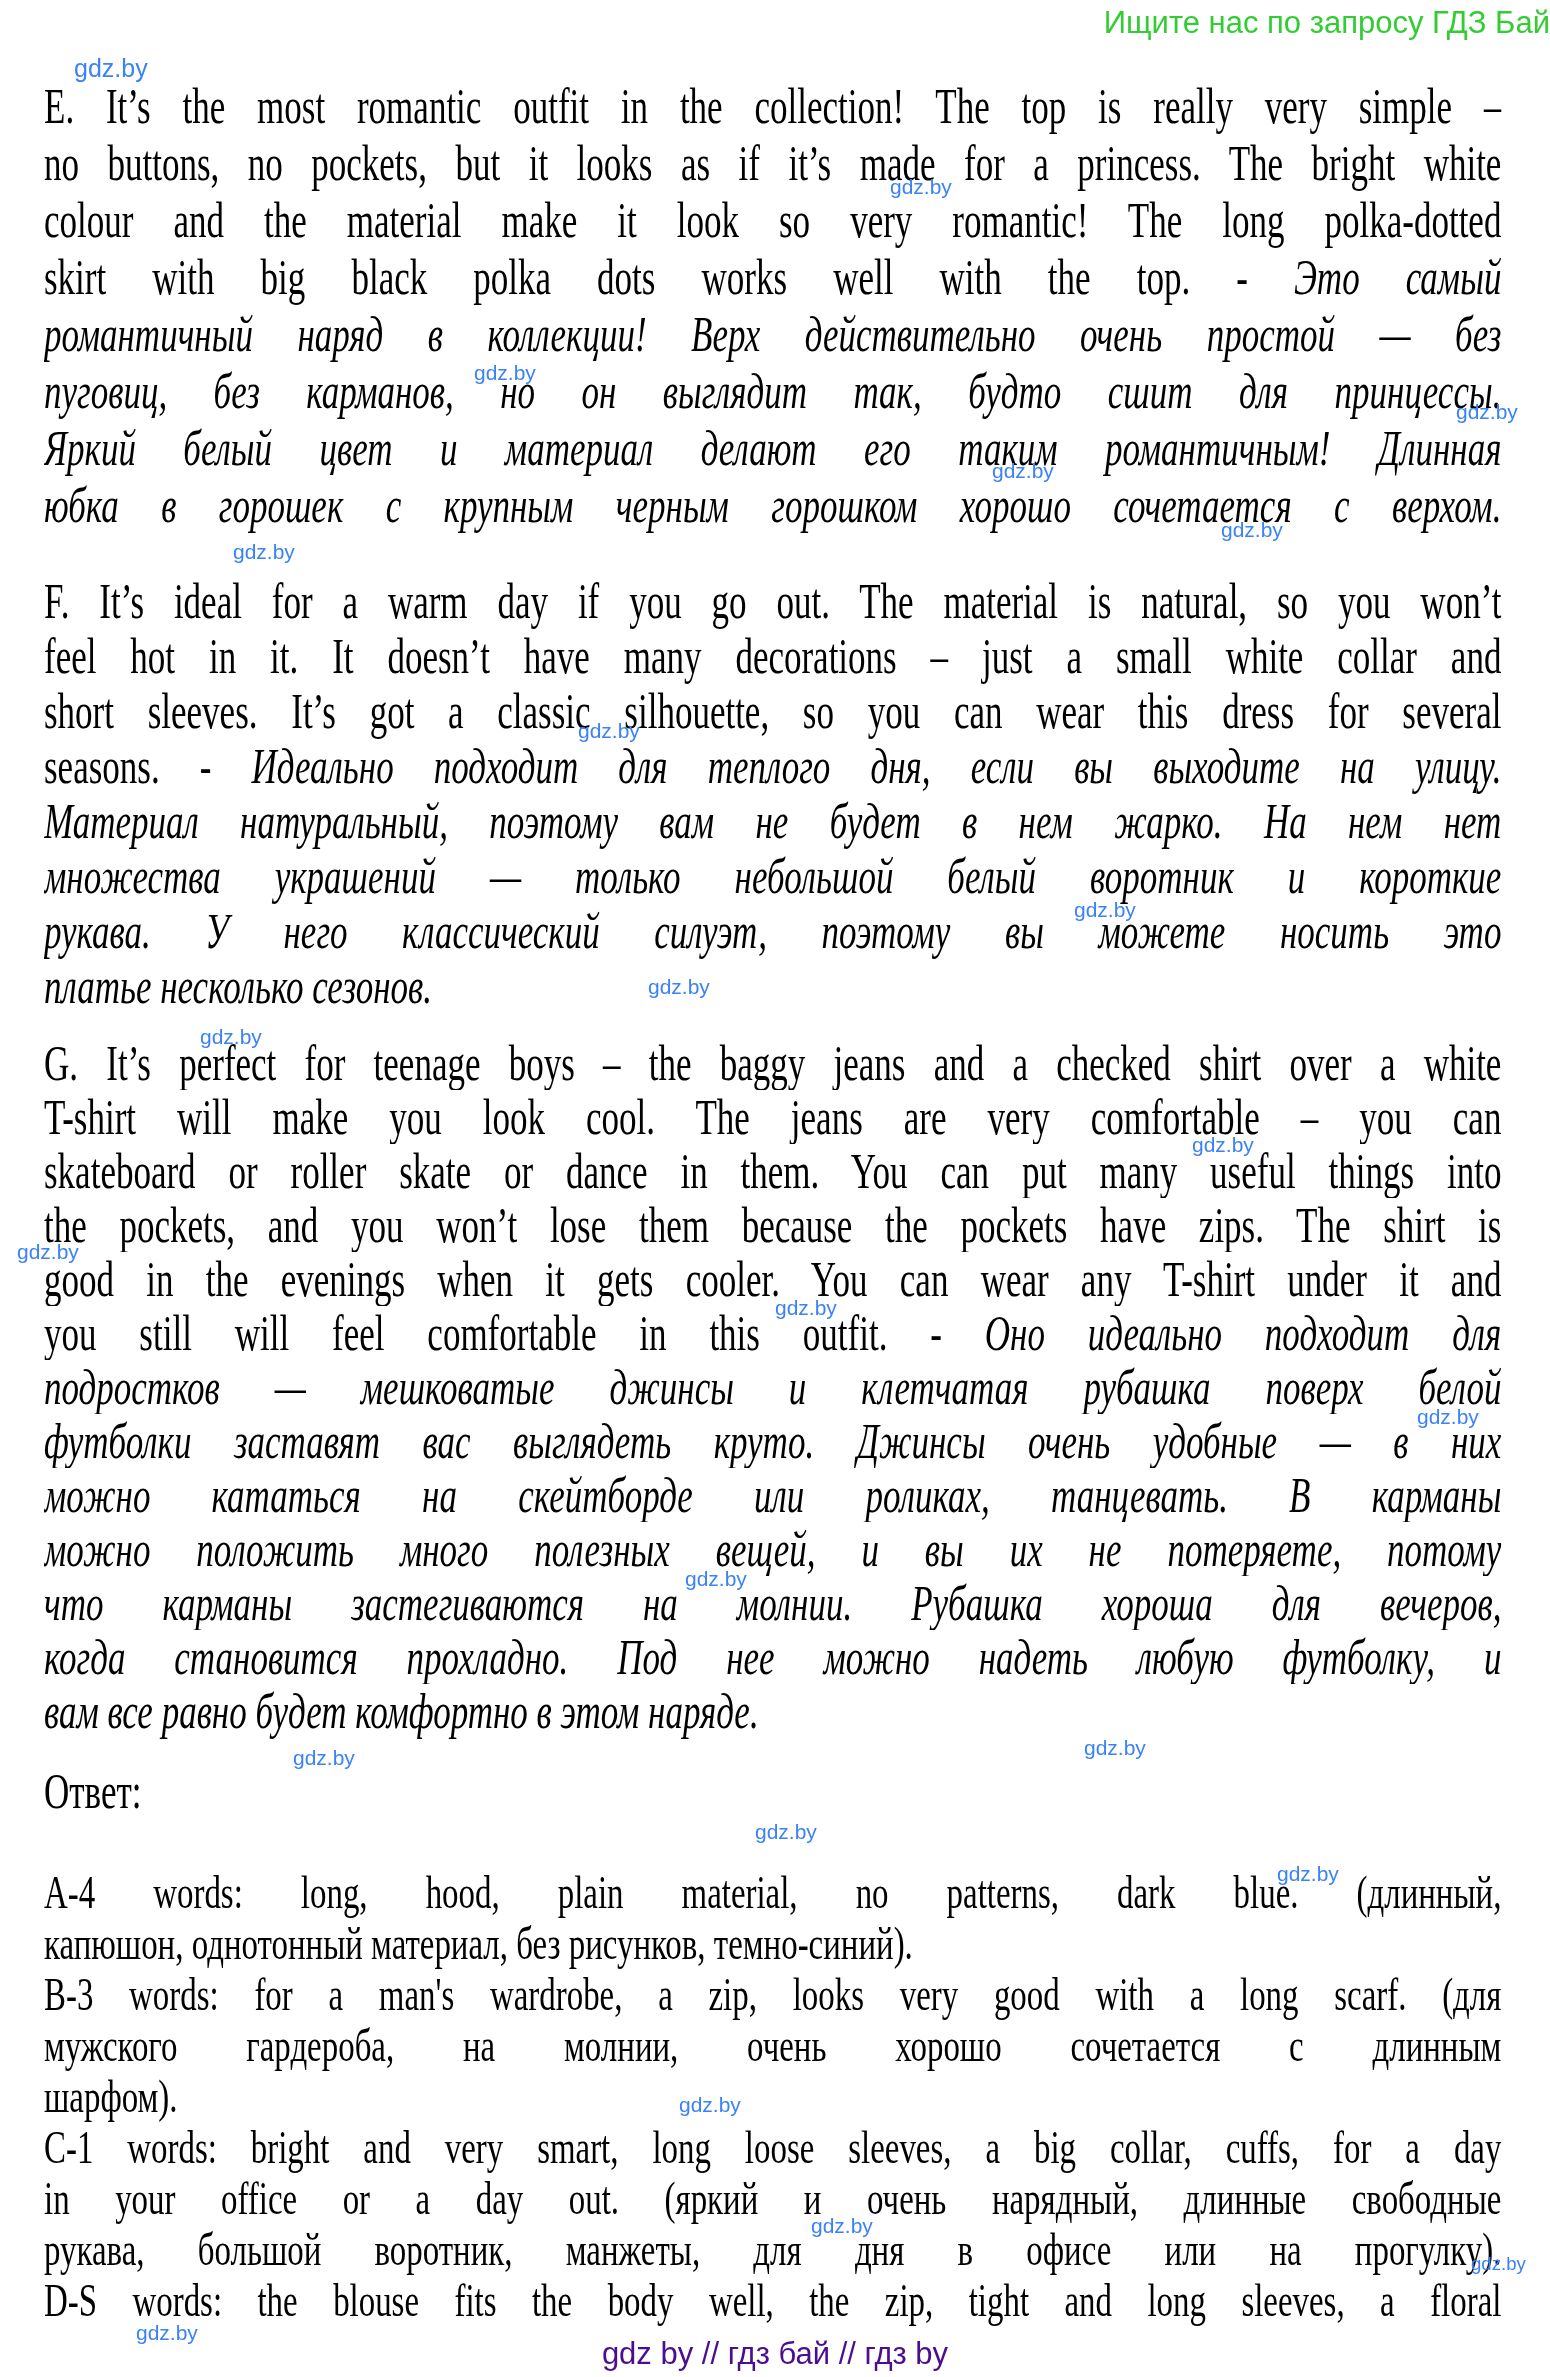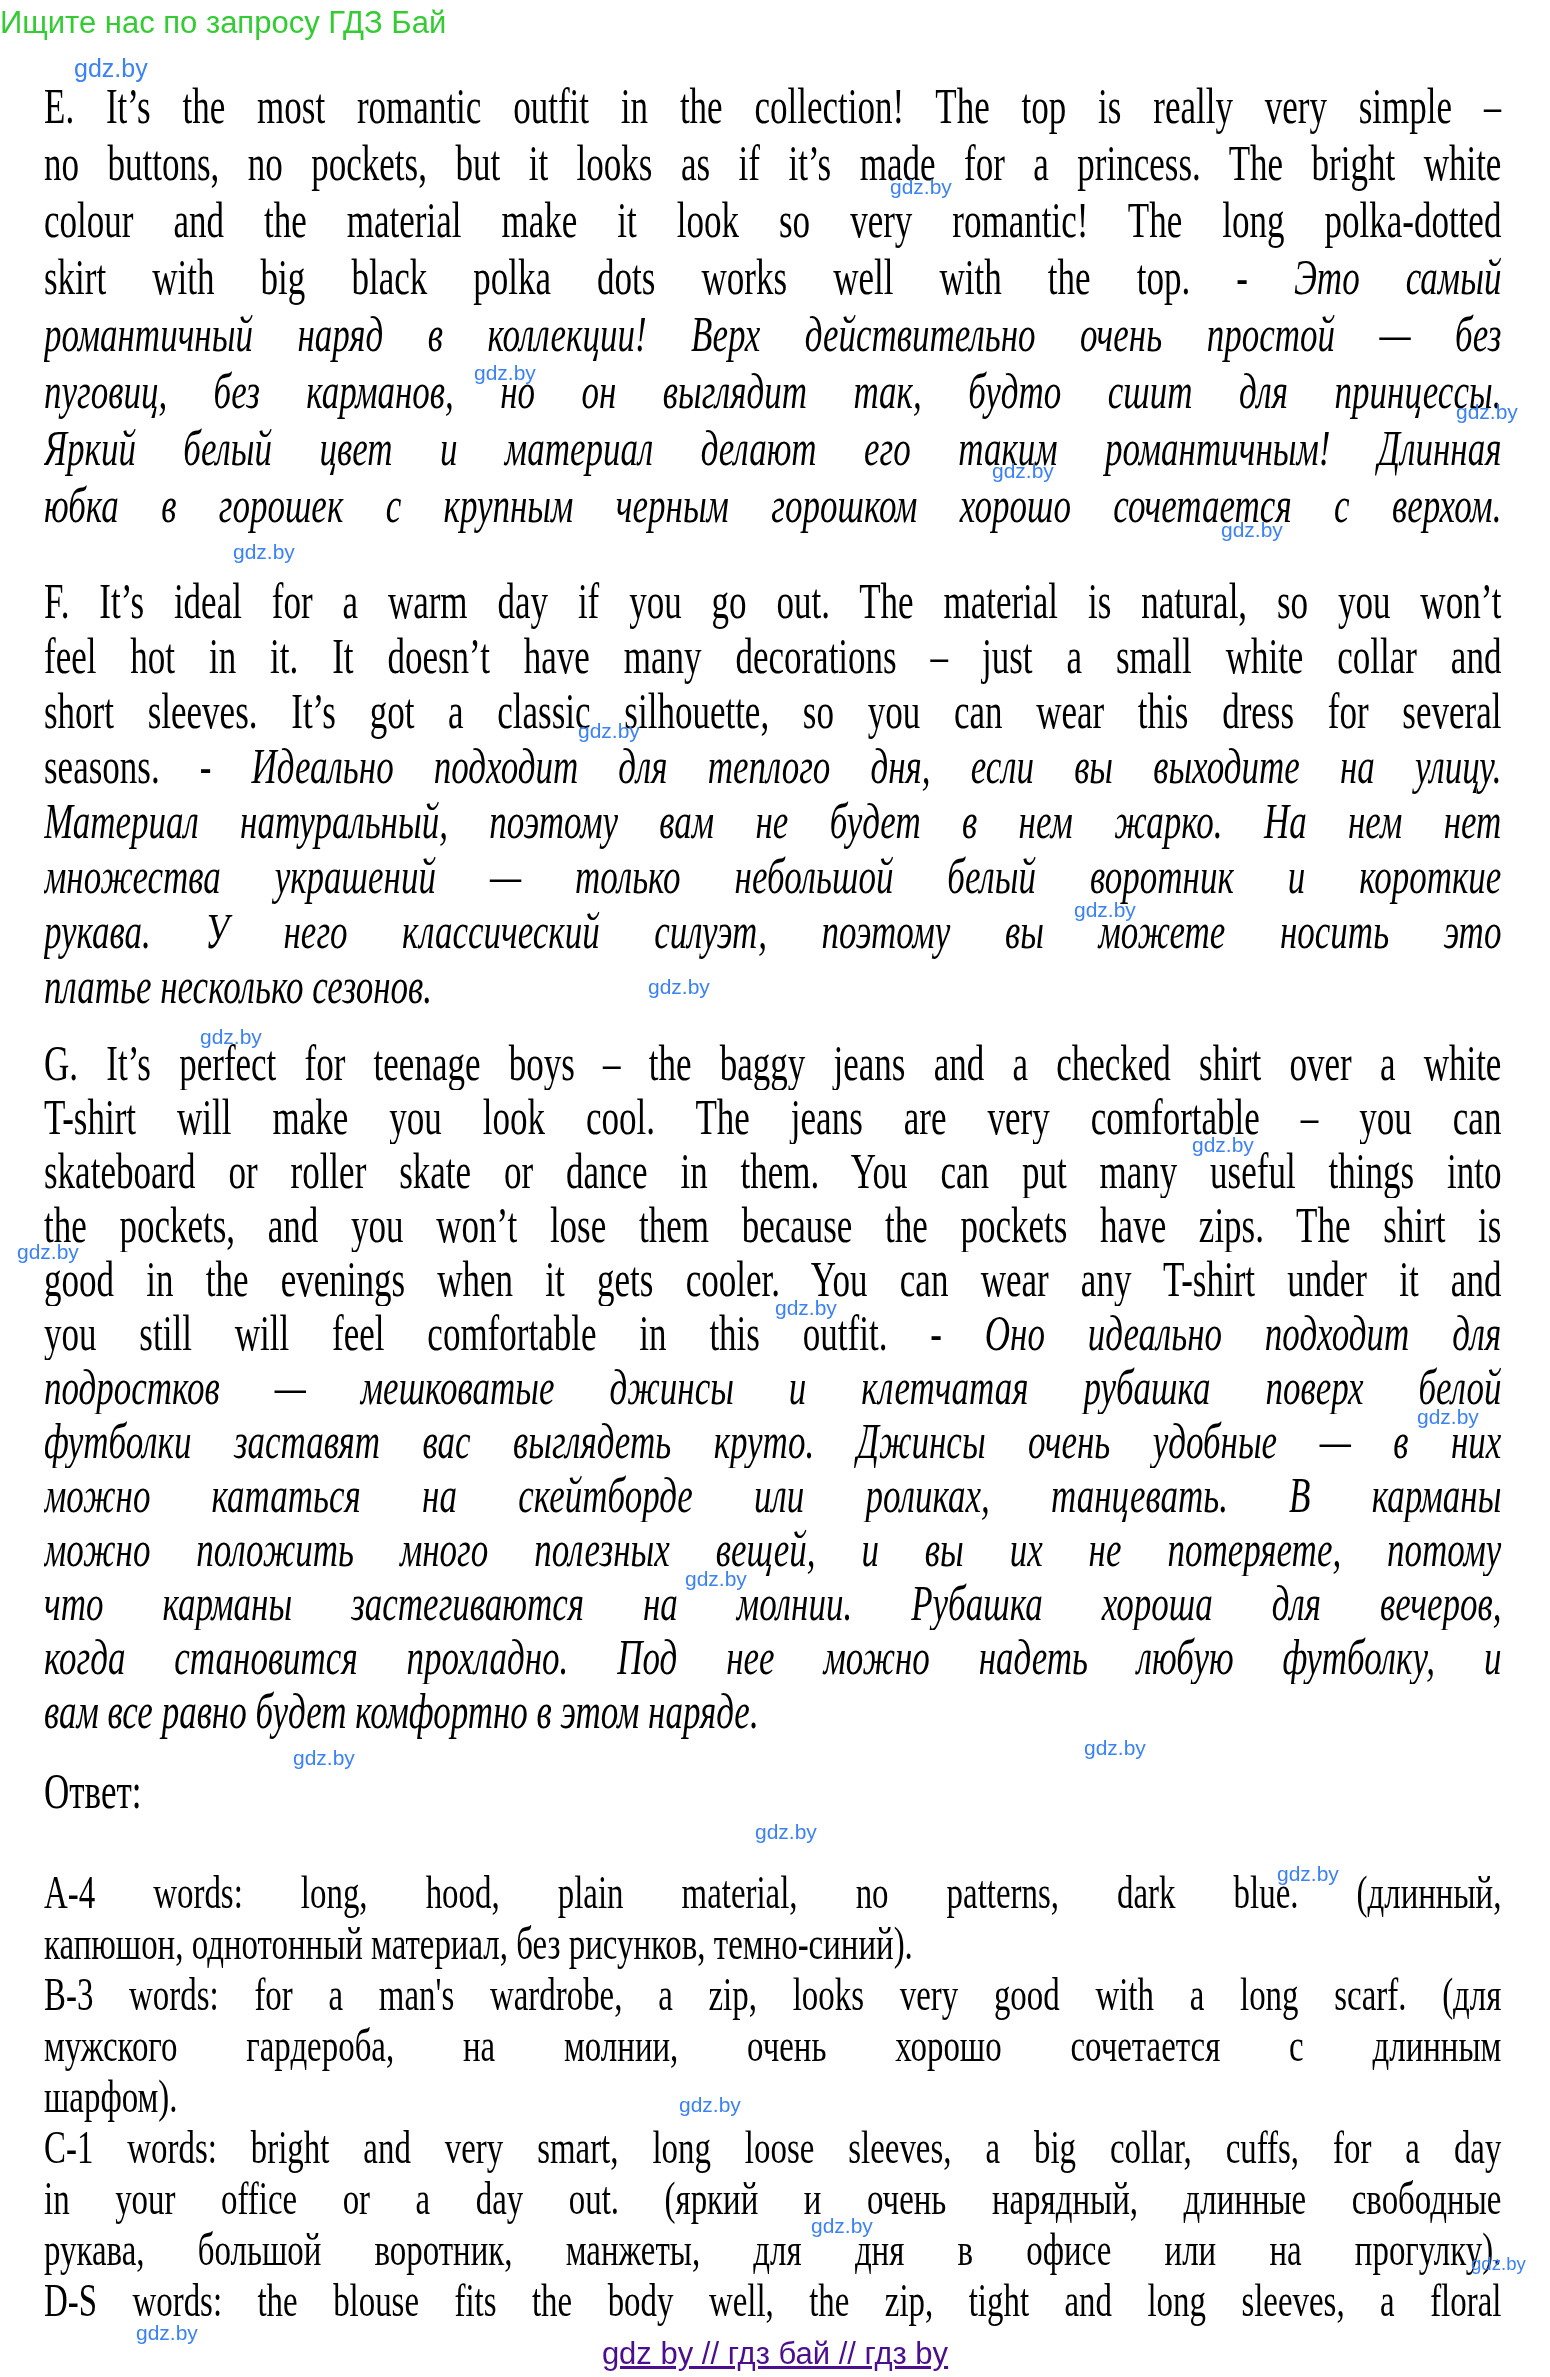--- a/index.html
+++ b/index.html
@@ -1,21 +1,21 @@
 <!DOCTYPE html>
 <html style="font-size:12.4px"><head>
 <meta charset="utf-8">
 <style>
   html,body{margin:0;padding:0;background:#ffffff;}
   .page{
     position:relative;width:1550px;height:2377px;background:#ffffff;
     overflow:hidden;font-family:"Liberation Serif",serif;color:#000000;
   }
   .header{
-    position:absolute;top:4.7px;left:0;width:1550px;text-align:left;
+    position:absolute;top:4.7px;left:0;width:1550px;text-align:right;
     font-family:"Liberation Sans",sans-serif;font-size:31px;font-weight:400;
   }
   .para{
     position:absolute;left:44px;width:2082px;
     transform:scaleX(0.7);transform-origin:0 0;
     font-kerning:normal;
   }
   .line{white-space:nowrap;text-align:left;overflow:visible;}
   .line.just{white-space:normal;text-align:justify;text-align-last:justify;overflow:hidden;}
   .it{font-style:italic;}
@@ -77,21 +77,21 @@
         <div class="line" style="height: 51px; line-height: 51px;"><span>капюшон, однотонный материал, без рисунков, темно-синий).</span></div>
         <div class="line just" style="height: 51px; line-height: 51px;"><span>B-3 words: for a man's wardrobe, a zip, looks very good with a long scarf. (для</span></div>
         <div class="line just" style="height: 51px; line-height: 51px;"><span>мужского гардероба, на молнии, очень хорошо сочетается с длинным</span></div>
         <div class="line" style="height: 51px; line-height: 51px;"><span>шарфом).</span></div>
         <div class="line just" style="height: 51px; line-height: 51px;"><span>C-1 words: bright and very smart, long loose sleeves, a big collar, cuffs, for a day</span></div>
         <div class="line just" style="height: 51px; line-height: 51px;"><span>in your office or a day out. (яркий и очень нарядный, длинные свободные</span></div>
         <div class="line just" style="height: 51px; line-height: 51px;"><span>рукава, большой воротник, манжеты, для дня в офисе или на прогулку).</span></div>
         <div class="line just" style="height: 51px; line-height: 51px;"><span>D-S words: the blouse fits the body well, the zip, tight and long sleeves, a floral</span></div>
       </div>
     </div>
-  <div class="footer" style="color: rgb(75, 14, 142); text-decoration: underline;">gdz by  //  гдз бай  //  гдз by</div>
+  <div class="footer" style="color: rgb(75, 14, 142);">gdz by  //  гдз бай  //  гдз by</div>
 <span class="wm" style="left: 74px; top: 54px; font-size: 25px;">gdz.by</span>
     <span class="wm" style="left: 890px; top: 175px;">gdz.by</span>
     <span class="wm" style="left: 474px; top: 361px;">gdz.by</span>
     <span class="wm" style="left: 1456px; top: 400px;">gdz.by</span>
     <span class="wm" style="left: 992px; top: 459px;">gdz.by</span>
     <span class="wm" style="left: 1221px; top: 518px;">gdz.by</span>
     <span class="wm" style="left: 233px; top: 540px;">gdz.by</span>
     <span class="wm" style="left: 578px; top: 719px;">gdz.by</span>
     <span class="wm" style="left: 1074px; top: 898px;">gdz.by</span>
     <span class="wm" style="left: 648px; top: 975px;">gdz.by</span>

